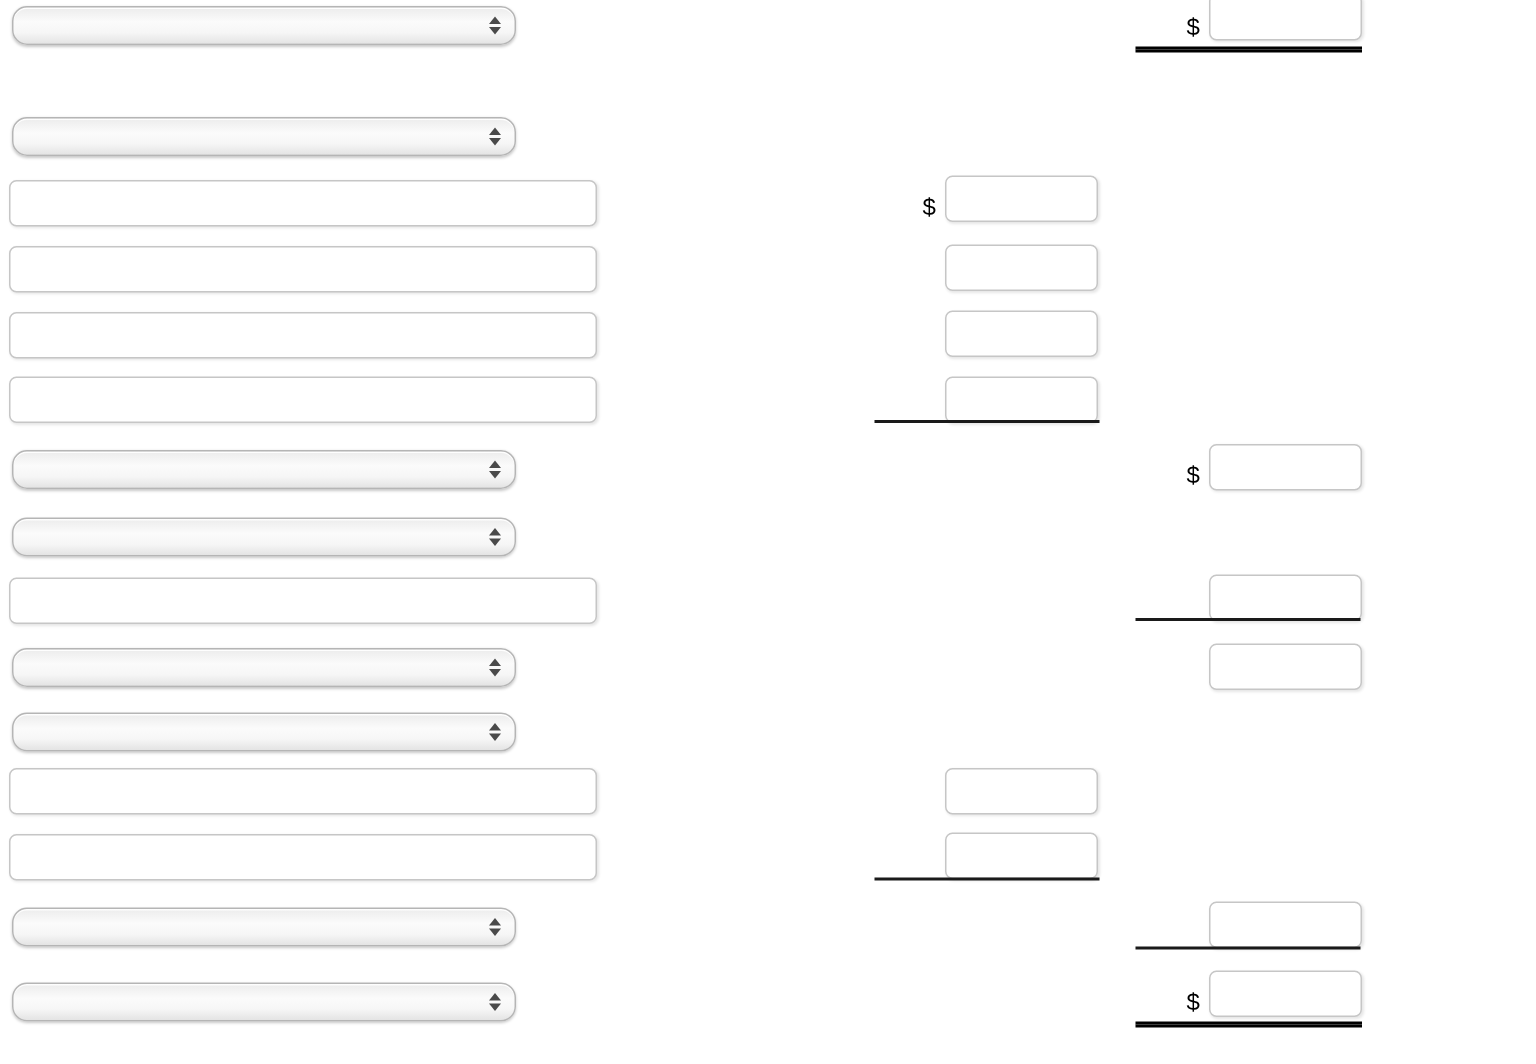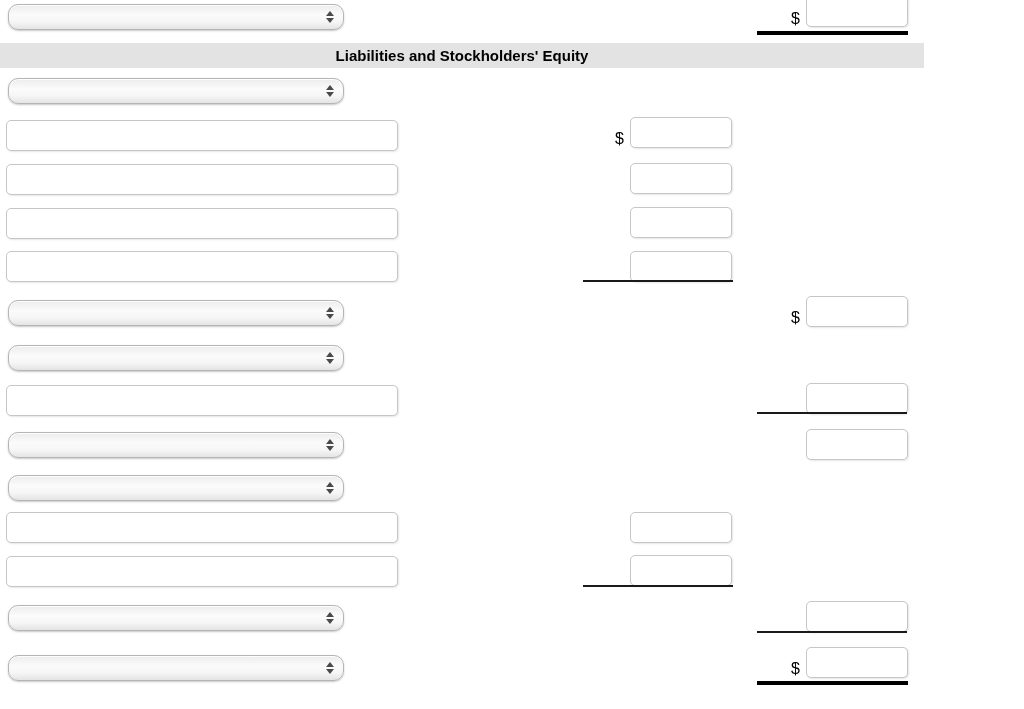--- a/index.html
+++ b/index.html
@@ -91,21 +91,20 @@
   <div class="sel" style="left:8px; top:4px;">
     <span class="arrows">
         <span class="tri-up"></span>
         <span class="tri-down"></span>
       </span>
   </div>
   <span class="dollar" style="left:791px; top:10px;">$</span>
   <input class="txt amt" style="left: 806px; top: -4px;" type="text" value="">
   <div class="rule-double" style="left:757px; top:31px;"></div>
 
-  <div class="section-header">Liabilities and Stockholders' Equity</div>
 
   <div class="sel" style="left:8px; top:78px;">
     <span class="arrows">
         <span class="tri-up"></span>
         <span class="tri-down"></span>
       </span>
   </div>
 
   <input class="txt wide" style="top: 120px;" type="text" value="">
   <span class="dollar" style="left:615px; top:130px;">$</span>

